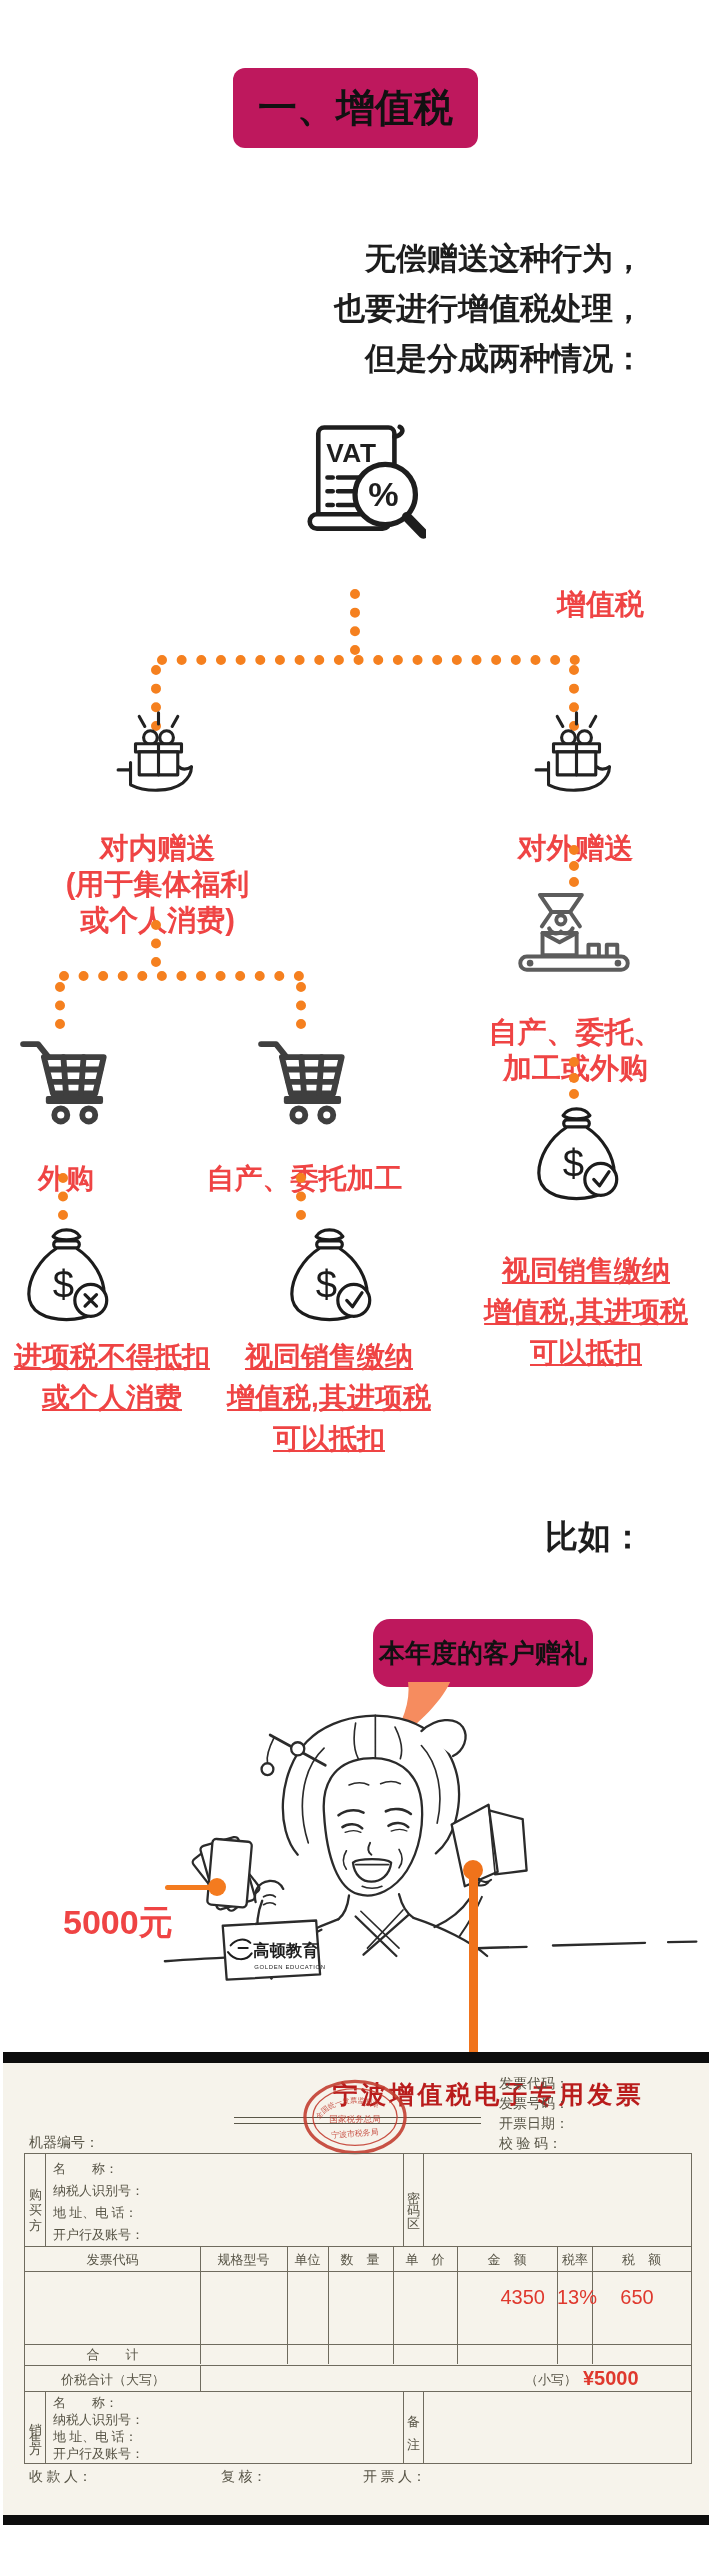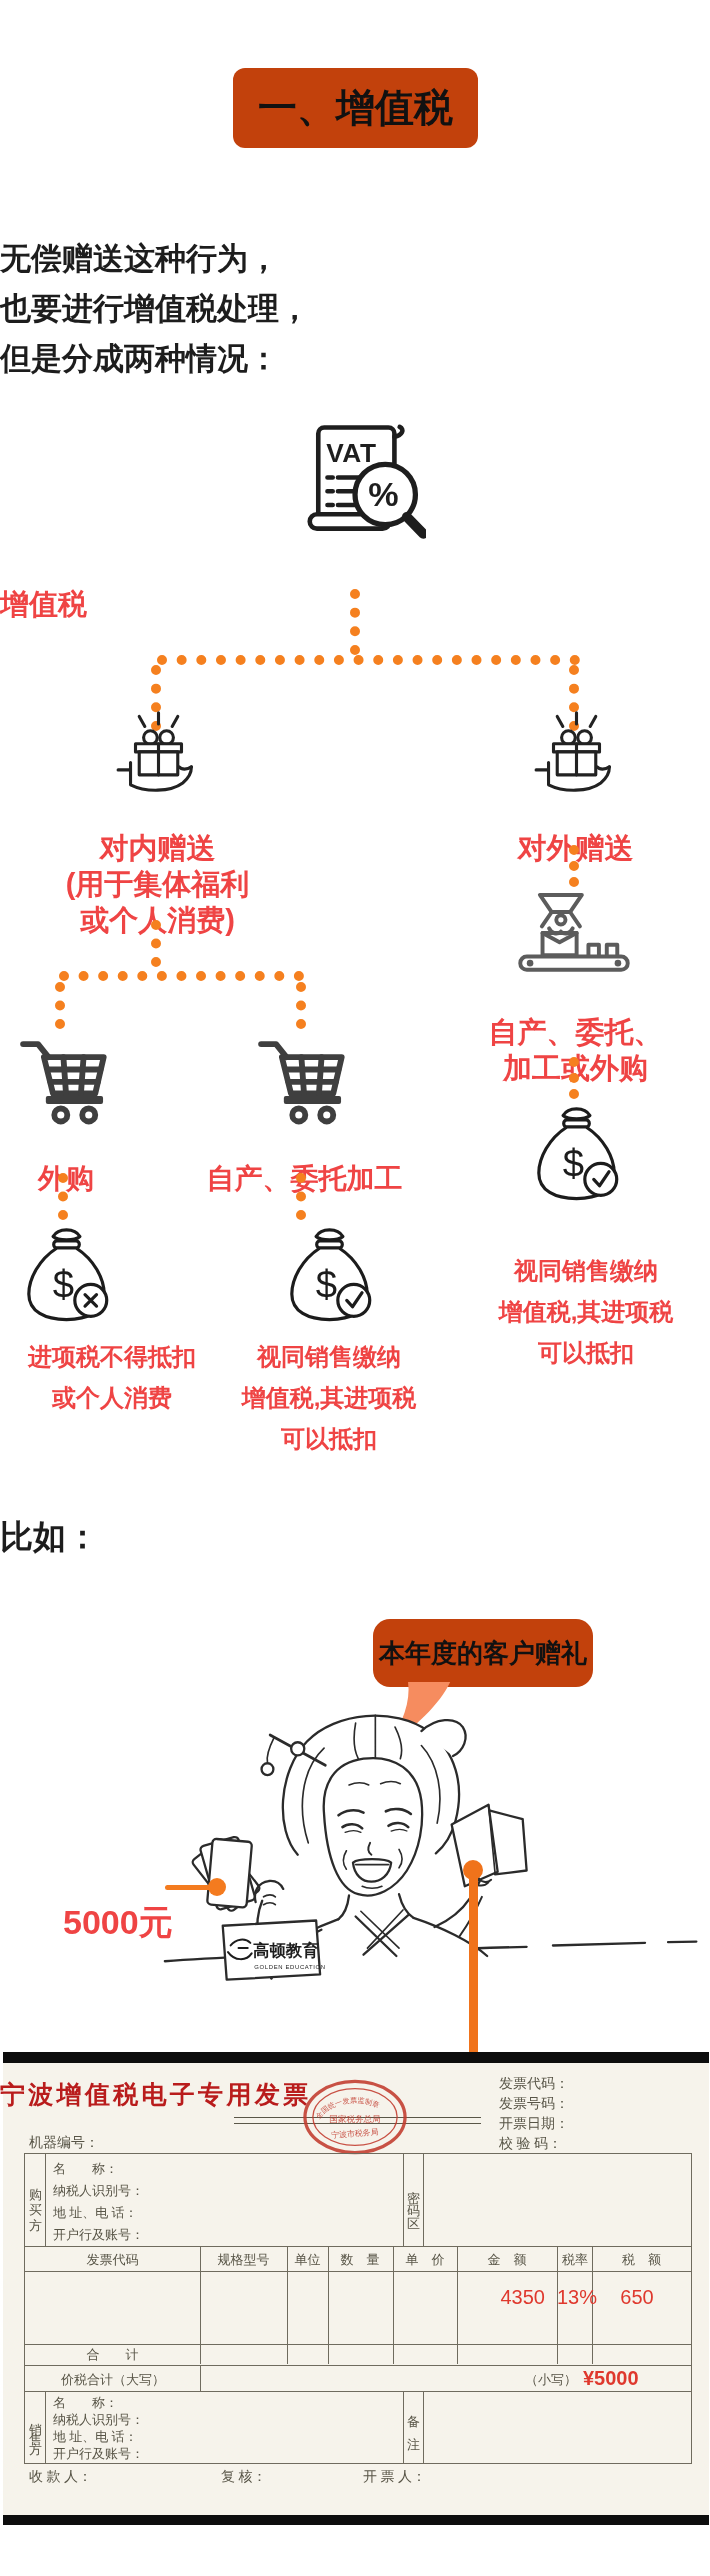--- a/index.html
+++ b/index.html
@@ -1,26 +1,26 @@
 <!DOCTYPE html>
 <html style="font-size:10.5px"><head>
 <meta charset="utf-8">
 <style>
   html,body{margin:0;padding:0;background:#ffffff;}
   body{font-family:"Liberation Sans","DejaVu Sans",sans-serif;}
   .page{position:relative;width:711px;height:2576px;background:#ffffff;overflow:hidden;}
   .abs{position:absolute;}
-  .ctr{left:0;width:603px;text-align:left;}
+  .ctr{left:0;width:603px;text-align:right;padding-left:41px;}
   .orange-txt{color:#ef4444;font-weight:bold;margin-top:32px;}
   .dot-v{width:0;border-left:10.5px dotted #F5801F;}
   .dot-h{height:0;border-top:10.5px dotted #F5801F;}
-  .salmon{background:#c2410c;}
+  .salmon{background:#be185d;}
   .pill{border-radius:12px;display:flex;align-items:center;justify-content:center;}
   .tree-label{font-size:29px;line-height:36px;}
-  .result-txt{font-size:24px;line-height:41px;white-space:nowrap;}
+  .result-txt{font-size:28px;line-height:41px;white-space:nowrap;text-decoration:underline;}
   .inv{font-family:"Liberation Serif","DejaVu Serif",serif;color:#575446;}
   .inv-line{position:absolute;background:#6f6b5e;}
   .vlabel{writing-mode:vertical-rl;text-orientation:upright;font-size:13px;margin:auto;}
   .red{color:#DF382D;font-family:"Liberation Sans",sans-serif;}
   svg text{font-family:"Liberation Sans","DejaVu Sans",sans-serif;}
 </style>
 </head>
 <body>
 
 <div class="page">

